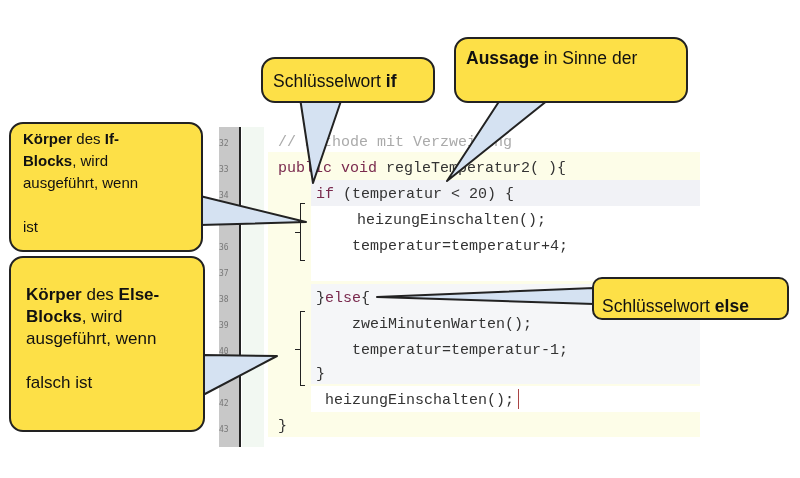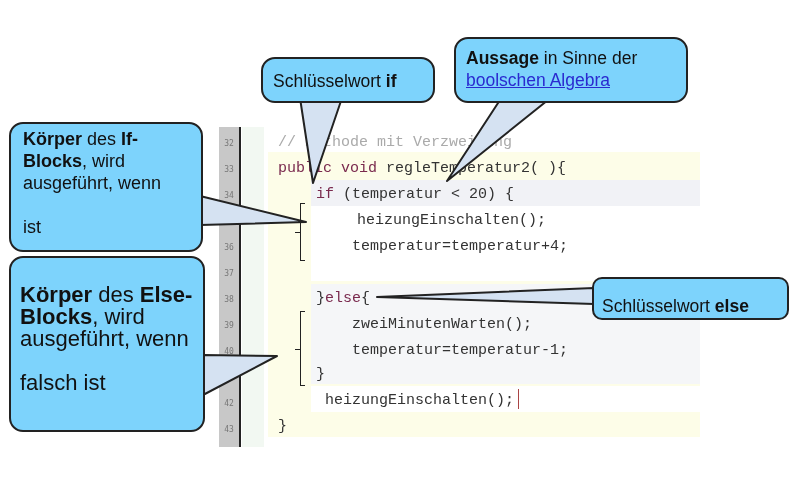--- a/index.html
+++ b/index.html
@@ -1,34 +1,34 @@
 <!DOCTYPE html>
 <html><head>
 <meta charset="utf-8">
 <style>
   html, body { margin:0; padding:0; }
   body { width:800px; height:478px; background:#ffffff; position:relative; overflow:hidden; font-family:"Liberation Sans", sans-serif; }
   .abs { position:absolute; }
   
   #gutter { left:219px; top:127px; width:20px; height:320px; background:#c8c8c8; border-right:2px solid #222; }
-  .ln { position:absolute; left:0; width:20px; text-align:center; font-family:"DejaVu Sans Mono", monospace; font-size:8px; color:#777; }
+  .ln { position:absolute; left:0; width:20px; text-align:left; font-family:"DejaVu Sans Mono", monospace; font-size:8px; color:#777; }
   #fold { left:242px; top:127px; width:22px; height:320px; background:#f2f8f2; }
   #method-bg { left:268px; top:152px; width:432px; height:285px; background:#fdfde8; }
   #if-bg { left:311px; top:180px; width:389px; height:100px; background:#ffffff; border-top:1px solid #e8e8e8; }
   #if-line-bg { left:311px; top:180px; width:389px; height:26px; background:#f1f2f6; }
   #else-bg { left:311px; top:284px; width:389px; height:100px; background:#f5f6f8; }
   #after-bg { left:311px; top:386px; width:389px; height:26px; background:#ffffff; }
   .code { position:absolute; font-family:"Liberation Mono", monospace; font-size:15px; color:#333; white-space:pre; }
   .kw { color:#7a2a4e; }
   .cm { color:#aaa; }
   .brace { position:absolute; border-left:1.5px solid #222; border-top:1.5px solid #222; border-bottom:1.5px solid #222; width:4px; }
   .brace:after { content:""; position:absolute; left:-6px; top:50%; width:5px; border-top:1.5px solid #222; }
   #cursor { left:518px; top:389px; width:1px; height:20px; background:#a44; }
   
-  .callout { position:absolute; background:#7dd3fc; border:2px solid #222; border-radius:14px; font-size:17.5px; color:#111; line-height:22px; box-sizing:border-box; }
+  .callout { position:absolute; background:#fde047; border:2px solid #222; border-radius:14px; font-size:17.5px; color:#111; line-height:22px; box-sizing:border-box; }
   .callout b { font-weight:bold; }
   .link { color:#2a2ad0; text-decoration:underline; cursor:pointer; }
   svg.tails { position:absolute; left:0; top:0; }
 </style>
 </head>
 <body>
 
 <div id="gutter" class="abs">
   <span class="ln" style="top:12px">32</span>
   <span class="ln" style="top:38px">33</span>
@@ -71,32 +71,31 @@
   <polygon points="203,355 203,395 277,356" fill="#d5e2f2" stroke="#222" stroke-width="2" stroke-linejoin="round"></polygon>
   <polygon points="594,288 594,304 377,297" fill="#d5e2f2" stroke="#222" stroke-width="2" stroke-linejoin="round"></polygon>
 </svg>
 
 <div class="callout" style="left:261px;top:57px;width:174px;height:46px;padding:11px 0 0 10px">
   <span>Schlüsselwort </span><b>if</b>
 </div>
 
 <div class="callout" style="left:454px;top:37px;width:234px;height:66px;padding:8px 0 0 10px">
   <b>Aussage</b><span> in Sinne der</span><br>
-  <span class="link">boolschen Algebra</span>
 </div>
 
-<div class="callout" style="left:9px;top:122px;width:194px;height:130px;padding:4px 0 0 12px;font-size:18px">
+<div class="callout" style="left:9px;top:122px;width:194px;height:130px;padding:4px 0 0 12px;font-size:15px">
   <b>Körper</b><span> des </span><b>If-</b><br>
   <b>Blocks</b><span>, wird</span><br>
   <span>ausgeführt, wenn</span><br>
   <br>
   <span>ist</span>
 </div>
 
-<div class="callout" style="left:9px;top:256px;width:196px;height:176px;padding:26px 0 0 9px;font-size:22px">
+<div class="callout" style="left:9px;top:256px;width:196px;height:176px;padding:26px 0 0 15px;font-size:17px">
   <b>Körper</b><span> des </span><b>Else-</b><br>
   <b>Blocks</b><span>, wird</span><br>
   <span>ausgeführt, wenn</span><br>
   <br>
   <span>falsch ist</span>
 </div>
 
 <div class="callout" style="left:592px;top:277px;width:197px;height:43px;padding:16px 0 0 8px;border-radius:10px">
   <span>Schlüsselwort </span><b>else</b>
 </div>

